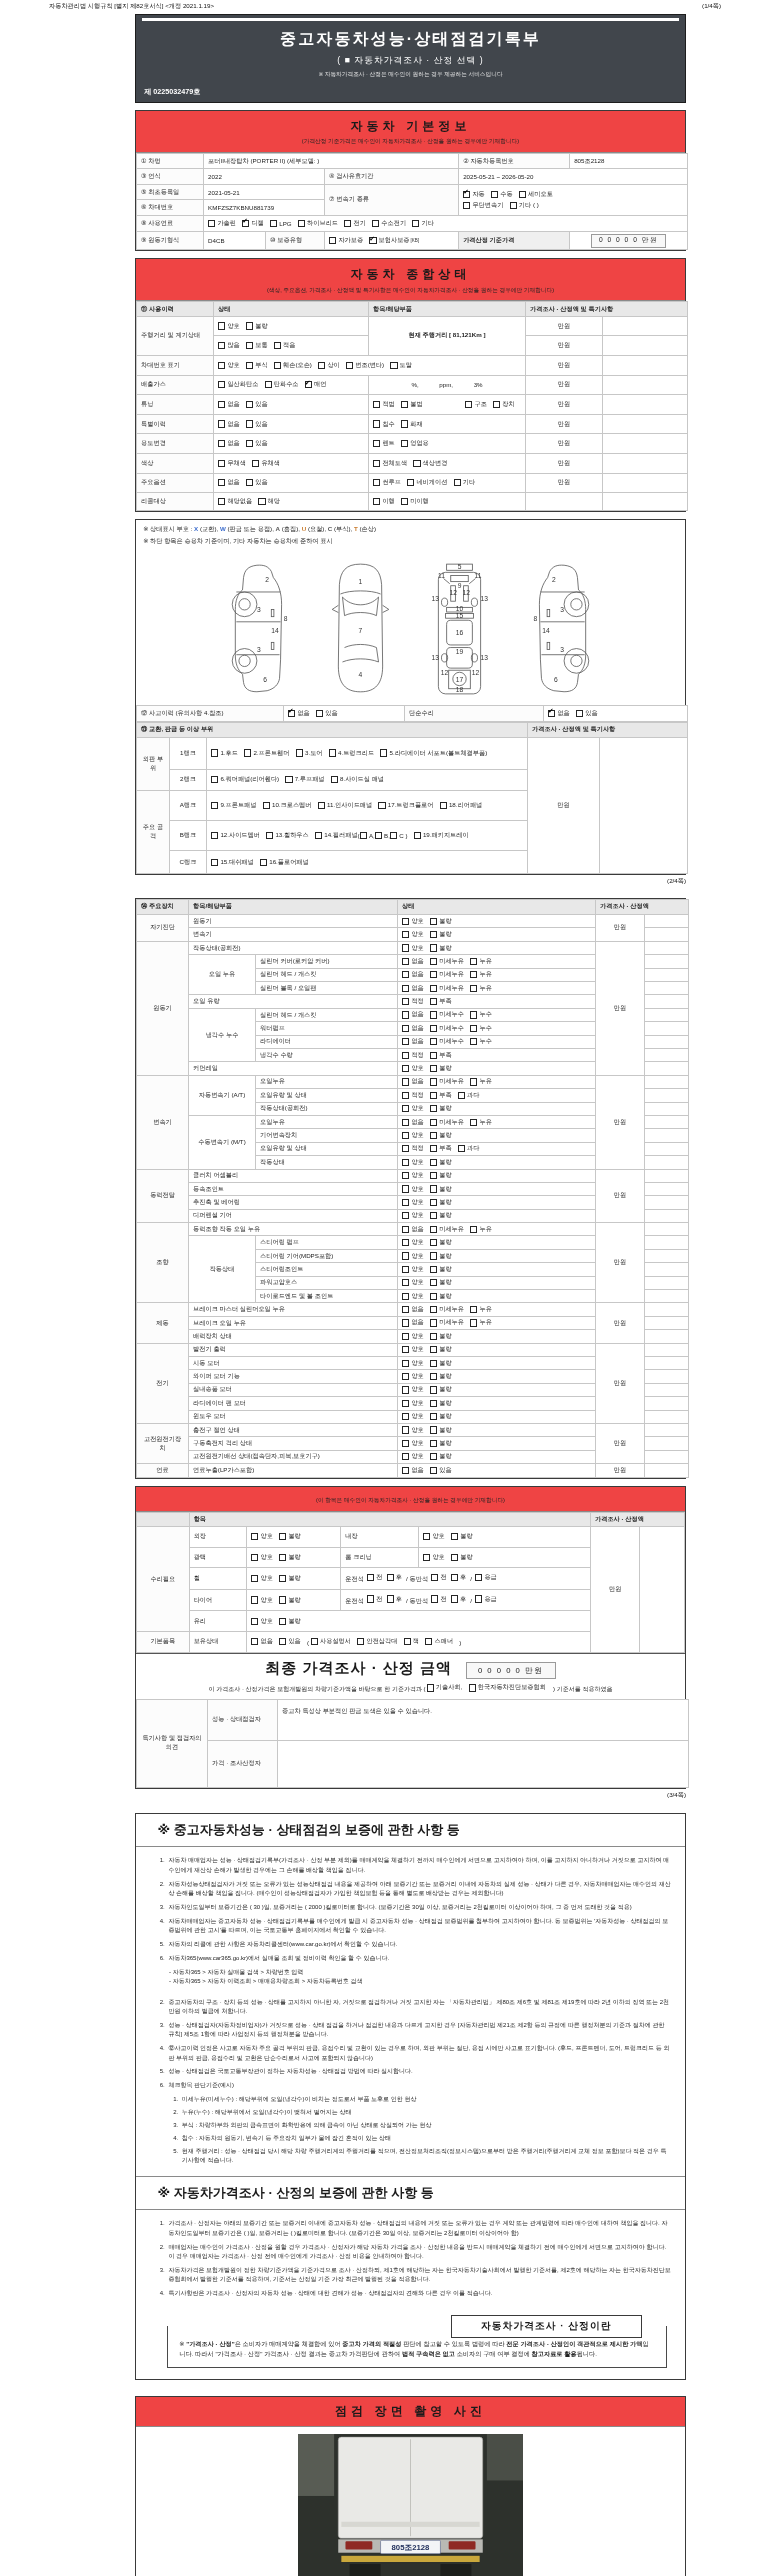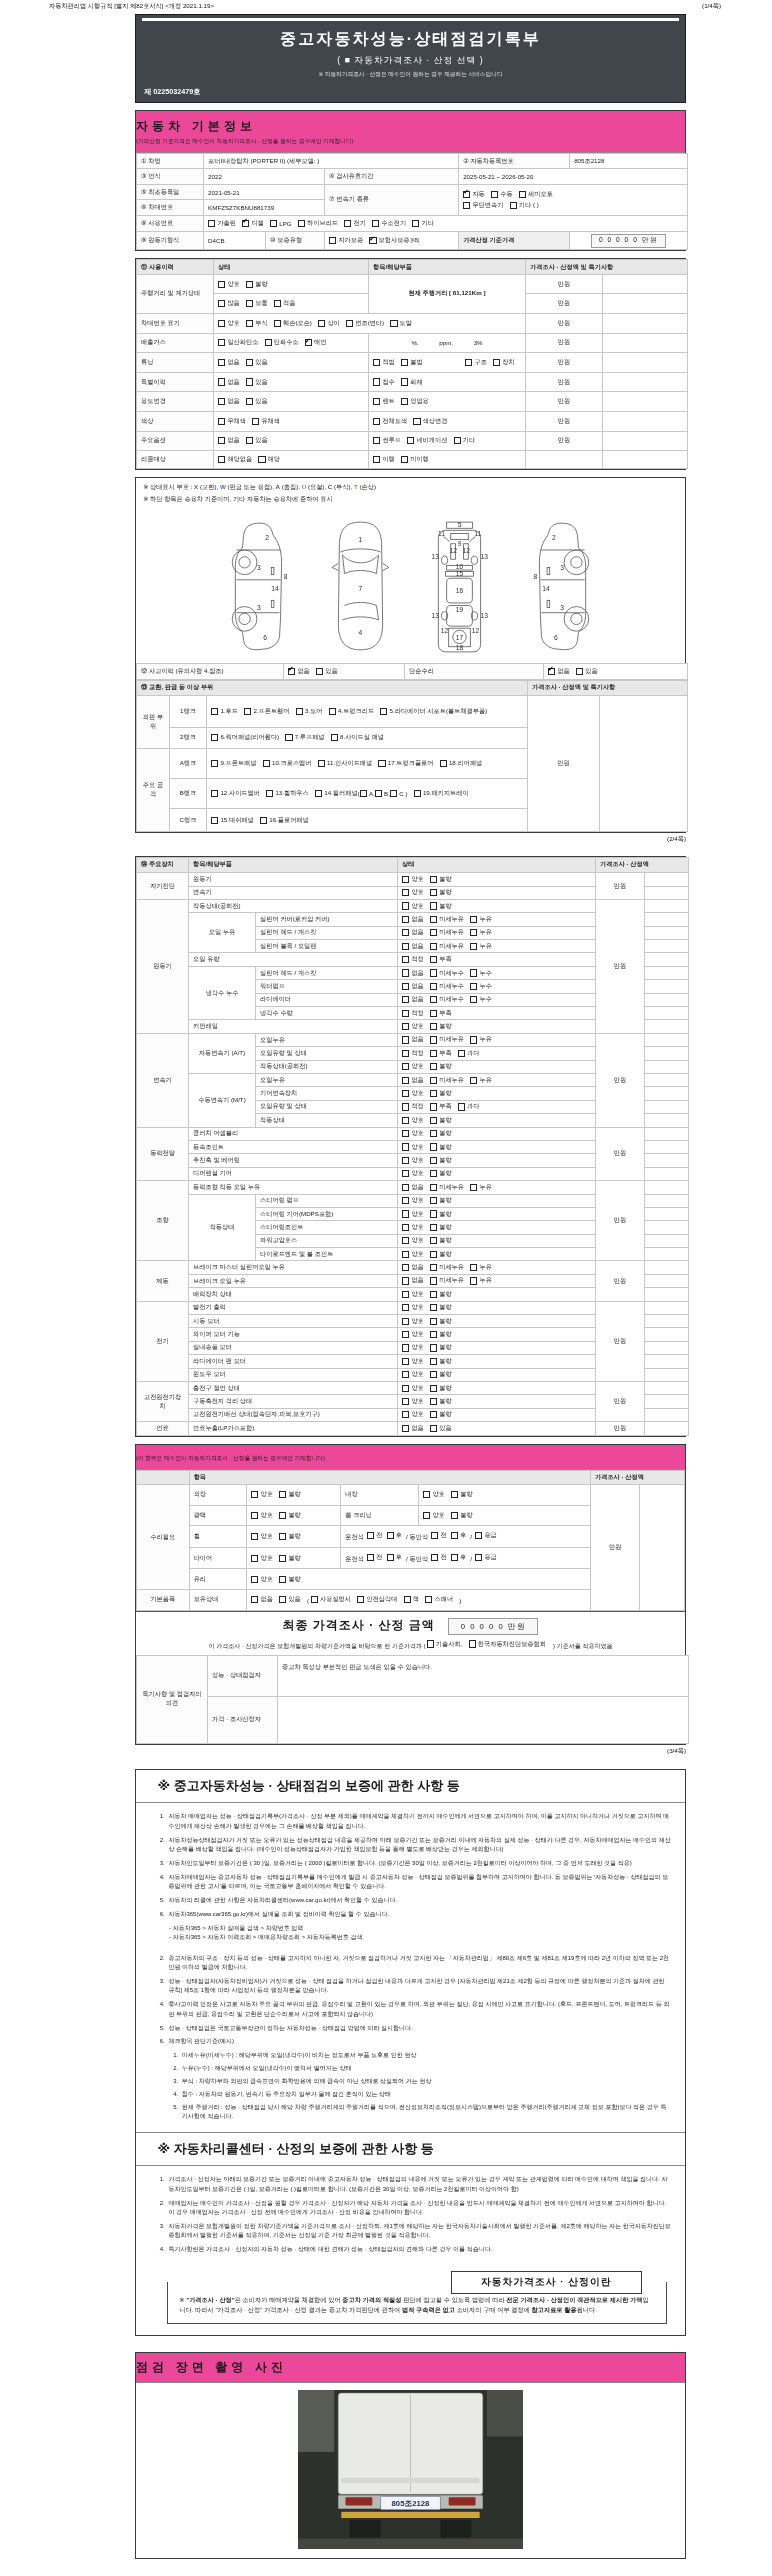--- a/index.html
+++ b/index.html
@@ -9,21 +9,21 @@
   .sheet{width:551px;margin-left:135px;}
   
   .dark-head{background:#41464c;border:0.5px solid #1d1d1d;color:#fff;padding:2.1px 0 4.1px;margin-top:3.1px}
   .dark-head .stripe{height:2.6px;background:#fff;margin:1px 6.2px 8.2px}
   .dh-title{text-align:center;font-size:16px;font-weight:bold;letter-spacing:2.1px}
   .dh-sub{text-align:center;font-size:8.8px;margin-top:5.2px;letter-spacing:1px}
   .dh-note{text-align:center;font-size:5.7px;margin-top:4.1px;color:#e8e8e8}
   .dh-docno{font-size:7.2px;font-weight:bold;padding:7.2px 0 1px 8.2px}
   
   .section{border:1px solid #3a3a3a;margin-top:7.2px;background:#fff}
-  .sec-head{background:#ec4899;text-align:left;padding:6.7px 0 5.7px;border-bottom:0.5px solid #8a8a8a}
+  .sec-head{background:#ef4444;text-align:center;padding:6.7px 0 5.7px;border-bottom:0.5px solid #8a8a8a}
   .sec-title{font-size:12px;font-weight:bold;letter-spacing:4.1px}
   .sec-note{font-size:5.7px;margin-top:3.6px;color:#222}
   .marker{font-size:6.2px;text-align:right;padding:2.1px 52px 0 0;color:#111}
   
   table{width:100%;border-collapse:collapse;table-layout:fixed}
   td{border:0.5px solid #c7c7c7;font-size:6.2px;padding:1.5px 4.1px;vertical-align:middle;background:#fff;color:#1c1c1c}
   td.lbl{background:#fcfcfc}
   tr.colhead td{background:#e8e8e8;font-weight:bold}
   td.price{text-align:center;color:#222}
   td.center{text-align:center}
@@ -168,20 +168,24 @@
                 <span class="cbsuf">[KB]</span>
               </span></td>
         <td class="graycell">가격산정 기준가격</td>
         <td class="center"><span class="valbox">0 0 0 0 0 만원</span></td>
       </tr>
     </tbody>
       </table>
   </div>
 
   <div class="section">
+    <div class="sec-head">
+      <div class="sec-title">자동차 종합상태</div>
+      <div class="sec-note">(색상, 주요옵션, 가격조사 · 산정액 및 특기사항은 매수인이 자동차가격조사 · 산정을 원하는 경우에만 기재합니다)</div>
+    </div>
     <table>
       <colgroup>
           <col style="width:77px">
           <col style="width:155px">
           <col style="width:157px">
           <col style="width:77px">
           <col style="width:85px">
         </colgroup>
       <tbody>
           <tr class="colhead" style="height:14.4px">
@@ -1309,21 +1313,21 @@
                 </span><span class="cbi">
                   <span class="cb"></span>
                   <span>스패너</span>
                 </span></span><span style="font-size:6.2px">)</span>
         </td>
       </tr>
     </tbody>
       </table>
 
     <div style="border-top:1px solid #555;padding:5.2px 0 4.1px;text-align:center">
-      <span style="font-size:12px;font-weight:bold;letter-spacing:1px;margin-right:11.3px">최종 가격조사 · 산정 금액</span>
+      <span style="font-size:15px;font-weight:bold;letter-spacing:1px;margin-right:11.3px">최종 가격조사 · 산정 금액</span>
       <span class="valbox" style="font-size:7.7px;padding:2.6px 11.3px">0 0 0 0 0 만원</span>
       <div style="font-size:6px;margin-top:4.1px">
         <span>이 가격조사 · 산정가격은 보험개발원의 차량기준가액을 바탕으로 한 기준가격과 (</span><span style="margin:0 1px"><span class="cbi">
               <span class="cb"></span>
               <span>기술사회,</span>
             </span><span class="cbi">
               <span class="cb"></span>
               <span>한국자동차진단보증협회</span>
             </span></span><span>) 기준서를 적용하였음</span>
       </div>
@@ -1415,21 +1419,21 @@
         </div>
         <div class="nsub">
           <span class="nnum">4.</span>
           <span class="ntext">침수 : 자동차의 원동기, 변속기 등 주요장치 일부가 물에 잠긴 흔적이 있는 상태</span>
         </div>
         <div class="nsub">
           <span class="nnum">5.</span>
           <span class="ntext">현재 주행거리 : 성능 · 상태점검 당시 해당 차량 주행거리계의 주행거리를 적으며, 전산정보처리조직(정보시스템)으로부터 받은 주행거리(주행거리계 교체 정보 포함)보다 적은 경우 특기사항에 적습니다.</span>
         </div>
       </div>
-    <div class="nsec-head">※ 자동차리콜센터 · 산정의 보증에 관한 사항 등</div>
+    <div class="nsec-head">※ 자동차가격조사 · 산정의 보증에 관한 사항 등</div>
     <div class="nbody" id="notices-b">
         <div class="nitem">
           <span class="nnum">1.</span>
           <span class="ntext"><span>가격조사 · 산정자는 아래의 보증기간 또는 보증거리 이내에 중고자동차 성능 · 상태점검의 내용에 거짓 또는 오류가 있는 경우 계약 또는 관계법령에 따라 매수인에 대하여 책임을 집니다. 자동차인도일부터 보증기간은 (      )일, 보증거리는 (      )킬로미터로 합니다. (보증기간은 30일 이상, 보증거리는 2천킬로미터 이상이어야 함)</span></span>
         </div>
         <div class="nitem">
           <span class="nnum">2.</span>
           <span class="ntext"><span>매매업자는 매수인이 가격조사 · 산정을 원할 경우 가격조사 · 산정자가 해당 자동차 가격을 조사 · 산정한 내용을 반드시 매매계약을 체결하기 전에 매수인에게 서면으로 고지하여야 합니다. 이 경우 매매업자는 가격조사 · 산정 전에 매수인에게 가격조사 · 산정 비용을 안내하여야 합니다.</span></span>
         </div>
         <div class="nitem">

